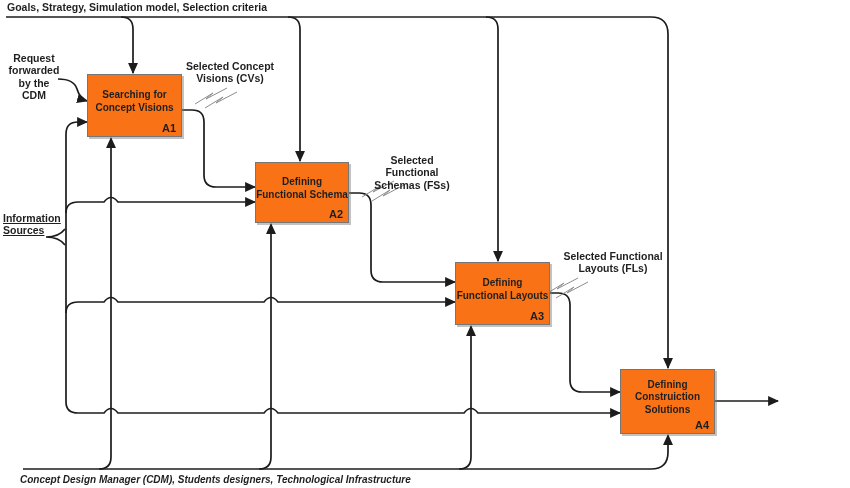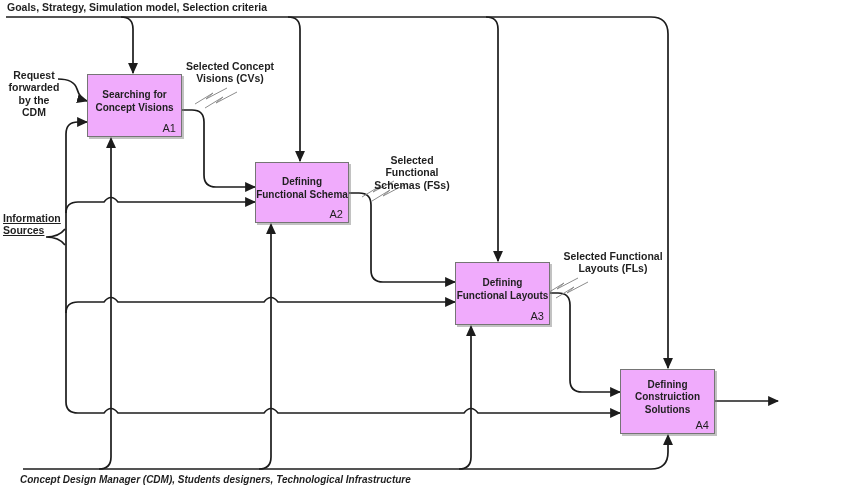--- a/index.html
+++ b/index.html
@@ -8,30 +8,30 @@
     font-family:"Liberation Sans", sans-serif; color:#1f1f1f; overflow:hidden;
   }
   .wires { position:absolute; left:0; top:0; }
   .lbl {
     position:absolute; font-weight:bold; white-space:pre-line;
     line-height:1.18; color:#1f1f1f;
   }
   .center { text-align:center; }
   .nowrap { white-space:nowrap; }
   .box {
-    position:absolute; box-sizing:border-box; background:#f0abfc;
+    position:absolute; box-sizing:border-box; background:#f97316;
     border:1px solid #757575; box-shadow:2px 2px 0 rgba(120,120,120,0.45);
     display:flex; align-items:center; justify-content:center;
   }
   .box .txt {
     font-weight:bold; font-size:10px; line-height:1.25; text-align:center;
     white-space:pre-line; padding-bottom:8px;
   }
   .box .code {
-    position:absolute; right:5px; bottom:2px; font-weight:normal; font-size:11px;
+    position:absolute; right:5px; bottom:2px; font-weight:bold; font-size:11px;
   }
   .f10  { font-size:10px; }
   .f105 { font-size:10.5px; }
 </style>
 </head>
 <body>
 
 <div class="canvas">
 
   <svg class="wires" width="850" height="488" viewBox="0 0 850 488">
@@ -74,21 +74,21 @@
     <g stroke="#8c8c8c" stroke-width="1" fill="none">
       <path transform="translate(195,88)" d="M0,16 L18,5 L11,11 L32,0 M10,20 L28,9 L21,15 L42,4"></path>
       <path transform="translate(362,181)" d="M0,16 L18,5 L11,11 L32,0 M10,20 L28,9 L21,15 L42,4"></path>
       <path transform="translate(546,278)" d="M0,16 L18,5 L11,11 L32,0 M10,20 L28,9 L21,15 L42,4"></path>
     </g>
   </svg>
 
   <div class="lbl f105 nowrap" style="left:7px; top:1px;">Goals, Strategy, Simulation model, Selection criteria</div>
   <div class="lbl f10 nowrap" style="left:20px; top:474px;font-style:italic;">Concept Design Manager (CDM), Students designers, Technological Infrastructure</div>
 
-  <div class="lbl f105 center" style="left:2px; top:52px; width:64px;margin-top:17px;">Request
+  <div class="lbl f105 center" style="left:2px; top:52px; width:64px;">Request
 forwarded
 by the
 CDM</div>
   <div class="lbl f105" style="left:3px; top:212px; width:66px;text-decoration:underline;">Information
 Sources</div>
 
   <div class="box" style="left:87px; top:74px; width:95px; height:63px;">
     <span class="txt">Searching for
 Concept Visions</span>
     <span class="code">A1</span>

